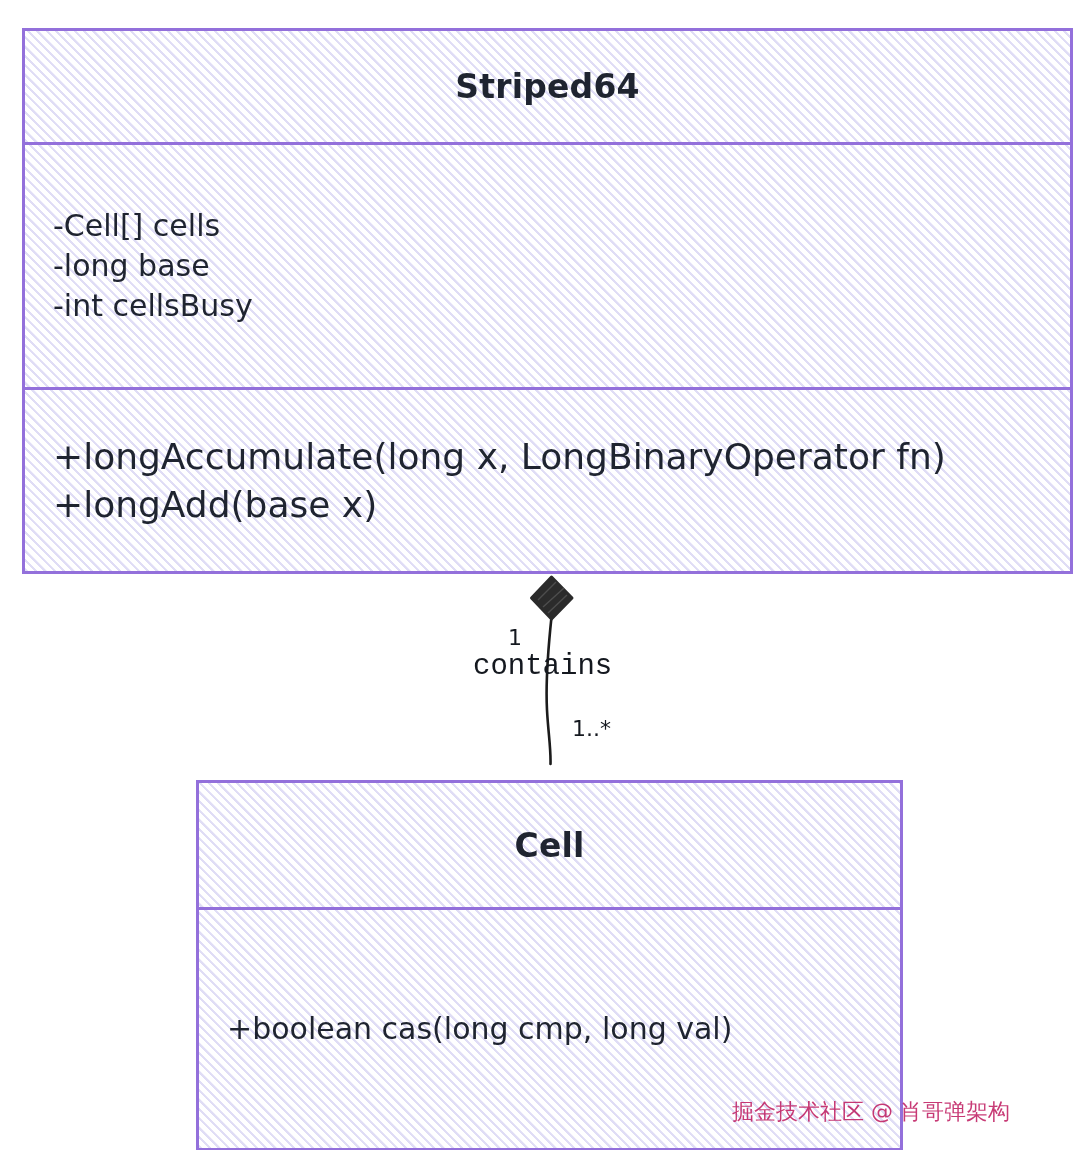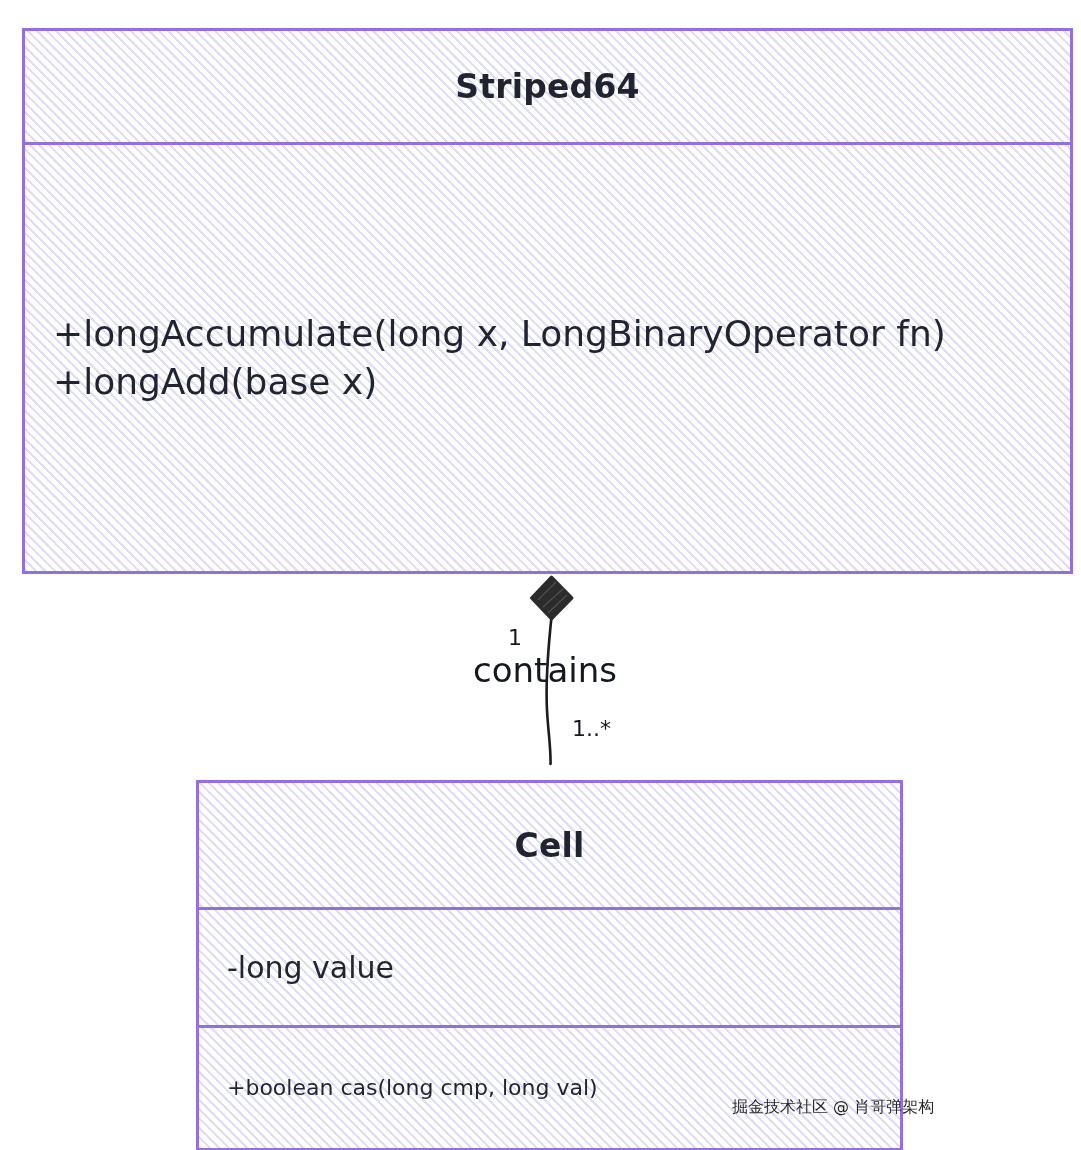--- a/index.html
+++ b/index.html
@@ -98,97 +98,100 @@
   .striped64 .sec-attrs .member-list { padding-left: 28px; }
   .striped64 .sec-attrs .member-item { font-size: 30px; }
 
   .striped64 .sec-methods .member-list { padding-left: 28px; }
   .striped64 .sec-methods .member-item { font-size: 36px; }
 
   .cell .sec-attrs .member-list { padding-left: 28px; }
   .cell .sec-attrs .member-item { font-size: 30px; }
 
   .cell .sec-methods .member-list { padding-left: 28px; }
-  .cell .sec-methods .member-item { font-size: 22px; }
+  .cell .sec-methods .member-item { font-size: 30px; }
 
   
   #relationship {
     position: absolute;
     left: 0;
     top: 0;
     width: 1081px;
     height: 1150px;
     pointer-events: none;
   }
 
   .rel-label {
     position: absolute;
     color: #14181f;
     white-space: nowrap;
   }
   .rel-label.assoc-name {
     left: 473px;
     top: 650px;
-    font-size: 34px;
+    font-size: 29px;
+    font-family: Liberation Mono, monospace;
   }
   .rel-label.mult-source {
     left: 508px;
     top: 625px;
     font-size: 22px;
   }
   .rel-label.mult-target {
     left: 572px;
     top: 716px;
     font-size: 22px;
   }
 
   
   #watermark {
     position: absolute;
     left: 732px;
     top: 1097px;
-    font-size: 16px;
-    color: #000000;
+    font-size: 22px;
+    color: #be185d;
     white-space: nowrap;
     opacity: 0.85;
     font-family: "DejaVu Sans", "Liberation Sans", sans-serif;
   }
 </style>
 </head>
 <body>
 
 <div id="canvas">
 
   <div class="uml-class striped64">
 
     <div class="uml-section sec-title">
       <div class="class-name">Striped64</div>
     </div>
 
+    <div class="uml-section sec-attrs">
+      <ul class="member-list">
+        <li class="member-item">-Cell[] cells</li>
+        <li class="member-item">-long base</li>
+        <li class="member-item">-int cellsBusy</li>
+      </ul>
+    </div>
 
     <div class="uml-section sec-methods">
       <ul class="member-list">
         <li class="member-item">+longAccumulate(long x, LongBinaryOperator fn)</li>
         <li class="member-item">+longAdd(base x)</li>
       </ul>
     </div>
 
   </div>
 
   <div class="uml-class cell">
 
     <div class="uml-section sec-title">
       <div class="class-name">Cell</div>
     </div>
 
-    <div class="uml-section sec-attrs">
-      <ul class="member-list">
-        <li class="member-item">-long value</li>
-      </ul>
-    </div>
 
     <div class="uml-section sec-methods">
       <ul class="member-list">
         <li class="member-item">+boolean cas(long cmp, long val)</li>
       </ul>
     </div>
 
   </div>
 
   <svg id="relationship" viewBox="0 0 1081 1150">

